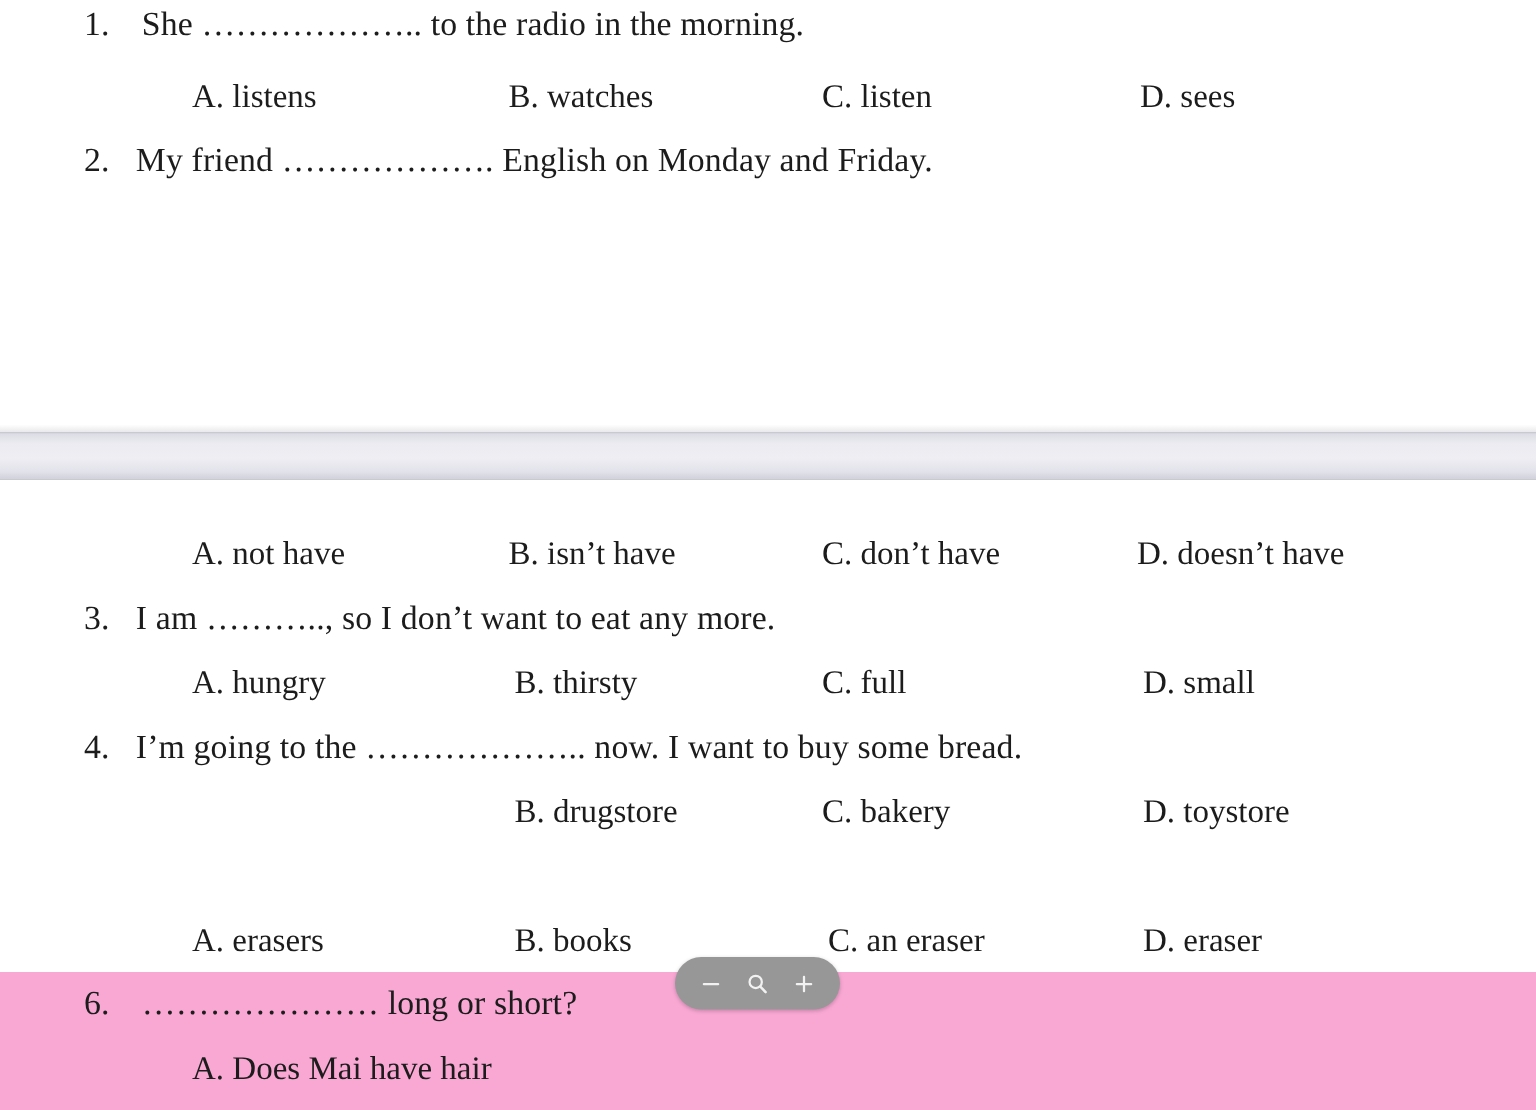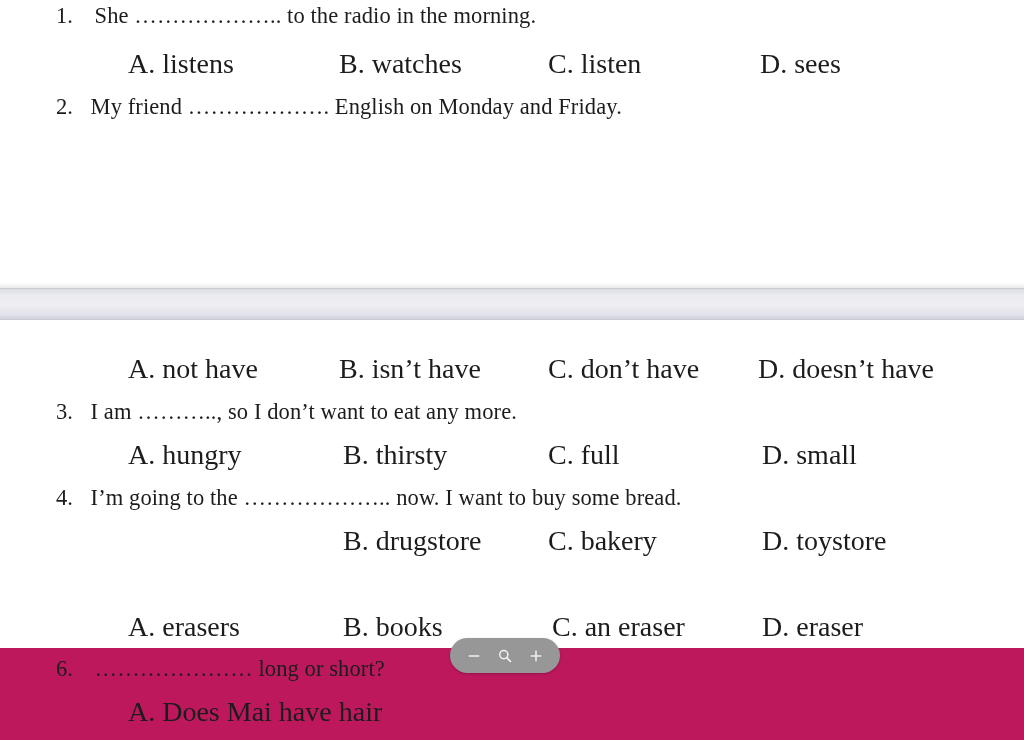--- a/index.html
+++ b/index.html
@@ -18,21 +18,21 @@
     -webkit-font-smoothing: antialiased;
   }
 
   
   #viewer {
     position: absolute;
     left: 0;
     top: 0;
     width: 1024px;
     height: 740px;
-    background: #be185d;
+    background: #f9a8d4;
     overflow: hidden;
   }
 
   .top-hairline {
     position: absolute;
     left: 0;
     top: 3px;
     width: 1024px;
     height: 1px;
     background: #d6d6d8;
@@ -95,21 +95,21 @@
   }
   .opt-row {
     position: absolute;
     left: 0;
     width: 1024px;
     height: 30px;
     white-space: nowrap;
   }
   .opt {
     position: absolute;
-    font-size: 28px;
+    font-size: 22px;
     line-height: 28px;
     white-space: nowrap;
     color: #1c1c1c;
   }
 
   
   #zoom-pill {
     position: absolute;
     left: 450px;
     top: 638px;

